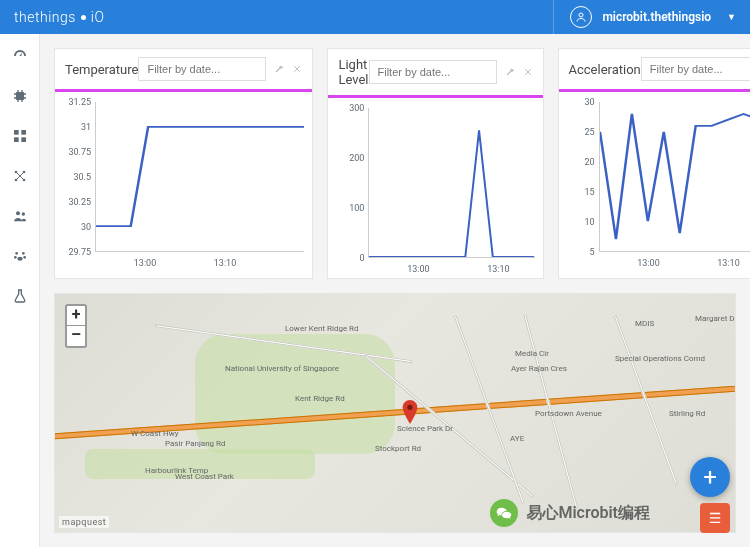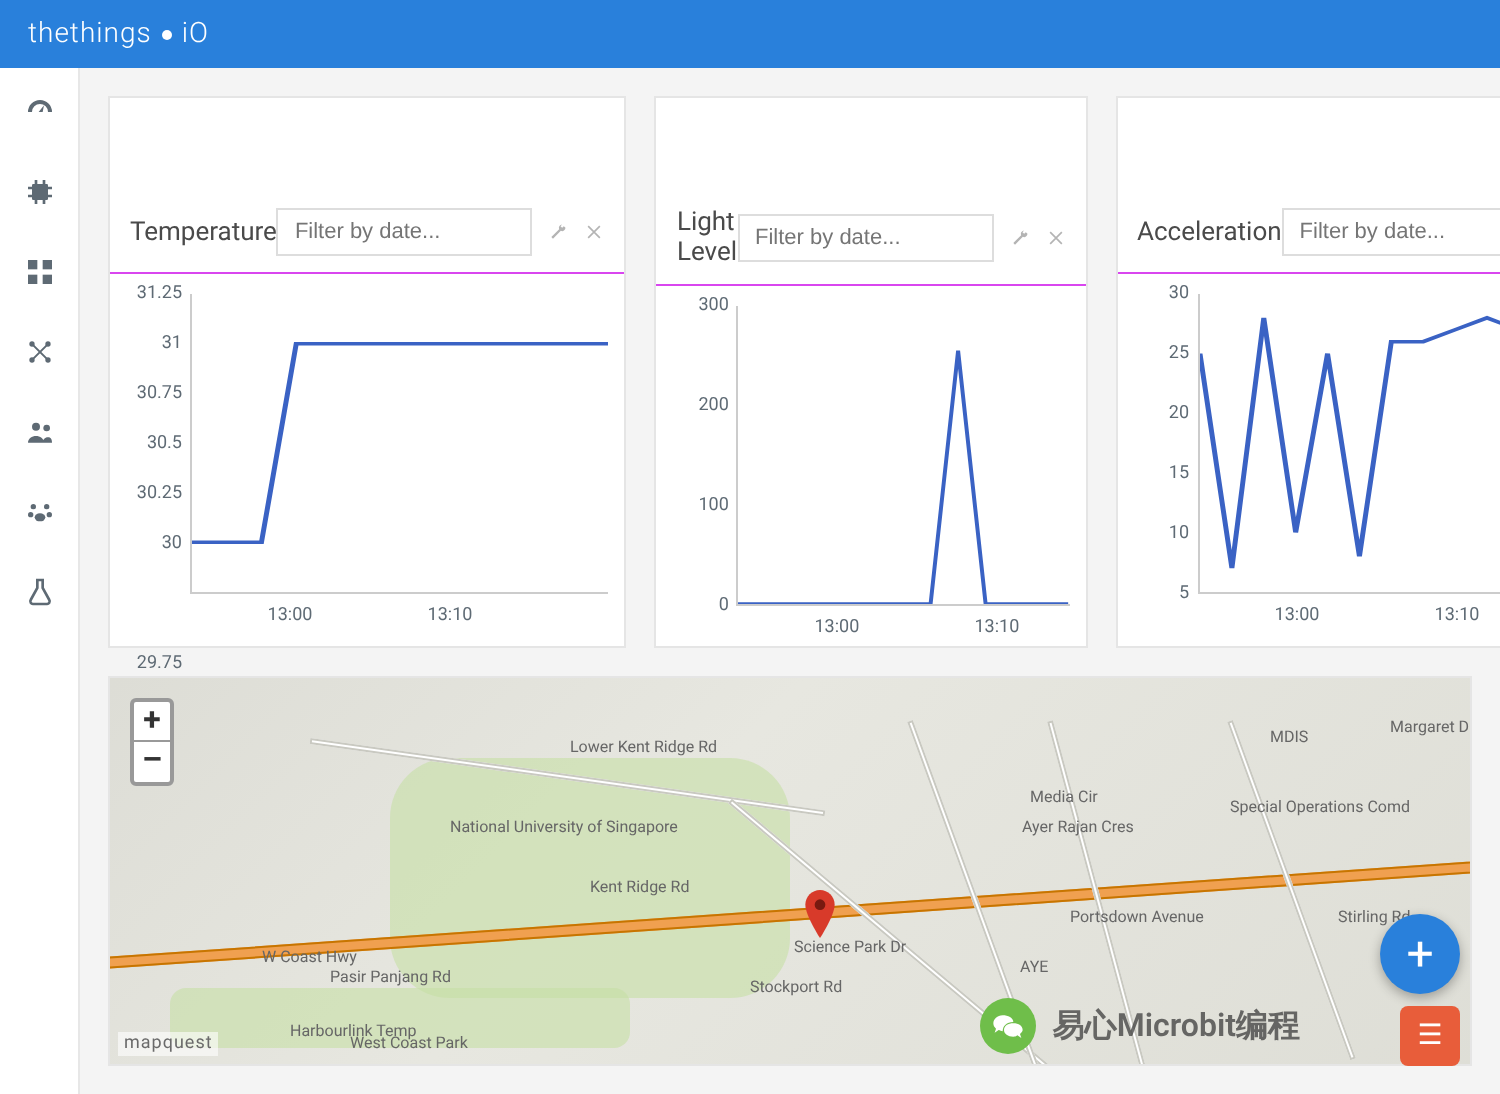--- a/index.html
+++ b/index.html
@@ -10,21 +10,21 @@
     .user-area { display: flex; align-items: center; gap: 10px; border-left: 1px solid rgba(255,255,255,0.25); padding-left: 16px; height: 100%; font-size: 12px; font-weight: 600;}
     .avatar-circle { width: 22px; height: 22px; border-radius: 50%; border: 1.5px solid #fff; display: flex; align-items: center; justify-content: center;}
     .avatar-circle svg { width: 12px; height: 12px; }
     .chev { font-size: 9px; margin-left: 6px;}
     .wrap { display: flex; height: calc(547px - 34px); }
     .sidebar { width: 40px; background: #fff; border-right: 1px solid #e7e7e7; display: flex; flex-direction: column; align-items: center; padding-top: 14px; gap: 20px;}
     .sidebar .sicon { width: 16px; height: 16px; fill: #5e6a74; color:#5e6a74;}
     .main { flex: 1; background: #f4f4f4; padding: 14px; display: flex; flex-direction: column; gap: 14px; overflow: hidden;}
     .charts-row { display: flex; gap: 14px;}
     .panel { background: #fff; border: 1px solid #e5e5e5; flex:1; position: relative; }
-    .panel-head { display: flex; align-items: center; justify-content: space-between; padding: 8px 10px; border-bottom: 1px solid #d946ef; margin-top: 47px;}
+    .panel-head { display: flex; align-items: center; justify-content: space-between; padding: 8px 10px; border-bottom: 3px solid #d946ef;}
     .panel-title { font-size: 13px; color: #4a4a4a; font-weight: 400;}
     .panel-ctrl { display: flex; align-items: center; gap: 8px;}
     .filter { border: 1px solid #ddd; font-size: 11px; padding: 5px 8px; color: #999; width: 128px; background: #fff;}
     .mini-icon { width: 10px; height: 10px; fill: #b4b4b4; cursor: pointer;}
     .chart-body { height: 180px; position: relative; padding: 10px 8px 6px 40px;}
     .ytick { position: absolute; left: 4px; width: 32px; text-align: right; font-size: 9px; color: #5e6a74;}
     .xtick { position: absolute; bottom: 4px; font-size: 9px; color: #5e6a74; transform: translateX(-50%);}
     .plot-area { position: absolute; left: 40px; right: 8px; top: 10px; bottom: 20px; border-left: 1px solid #ccc; border-bottom: 1px solid #ccc;}
     .plot-area svg { position: absolute; inset: 0; width: 100%; height: 100%;}
     .plot-area polyline { fill: none; stroke: #3a62c4; stroke-width: 1.2;}
@@ -49,20 +49,30 @@
   </style>
 </head>
 <body>
 
 <div class="header">
   <div class="brand">
     <span>thethings</span>
       <span class="brand-dot"></span>
       <span>iO</span>
   </div>
+  <div class="user-area">
+    <span class="avatar-circle">
+      <svg viewBox="0 0 24 24" fill="none" stroke="#fff" stroke-width="2">
+          <circle cx="12" cy="8" r="4"></circle>
+          <path d="M4 21c0-4 4-6 8-6s8 2 8 6"></path>
+        </svg>
+    </span>
+    <span>microbit.thethingsio</span>
+    <span class="chev">▼</span>
+  </div>
 </div>
 
 <div class="wrap">
   <div class="sidebar">
     <span><svg class="sicon" viewBox="0 0 24 24">
           <path d="M12 3a9 9 0 00-9 9h3a6 6 0 1112 0h3a9 9 0 00-9-9zm-1 9l4-5-1 5h-3z"></path>
         </svg></span>
     <span><svg class="sicon" viewBox="0 0 24 24">
           <rect x="6" y="6" width="12" height="12" rx="1"></rect>
           <path d="M9 3v3M15 3v3M9 18v3M15 18v3M3 9h3M3 15h3M18 9h3M18 15h3" stroke="#5e6a74" stroke-width="2"></path>
@@ -113,21 +123,21 @@
               </svg>
     </div>
           </div>
           <div class="chart-body">
             <div class="ytick" style="top: 5px;">31.25</div>
             <div class="ytick" style="top: 30px;">31</div>
             <div class="ytick" style="top: 55px;">30.75</div>
             <div class="ytick" style="top: 80px;">30.5</div>
             <div class="ytick" style="top: 105px;">30.25</div>
             <div class="ytick" style="top: 130px;">30</div>
-            <div class="ytick" style="top: 155px; margin-top: 35px;">29.75</div>
+            <div class="ytick" style="top: 155px;">29.75</div>
             <div class="xtick" style="left: 90px;">13:00</div>
             <div class="xtick" style="left: 170px;">13:10</div>
             <div class="plot-area">
               <svg viewBox="0 0 100 100" preserveAspectRatio="none">
                 <polyline points="0,83.33333333333334 8.333333333333332,83.33333333333334 16.666666666666664,83.33333333333334 25,16.666666666666664 33.33333333333333,16.666666666666664 41.66666666666667,16.666666666666664 50,16.666666666666664 58.333333333333336,16.666666666666664 66.66666666666666,16.666666666666664 75,16.666666666666664 83.33333333333334,16.666666666666664 91.66666666666666,16.666666666666664 100,16.666666666666664"></polyline>
               </svg>
             </div>
           </div>
         </div>
         <div class="panel">

